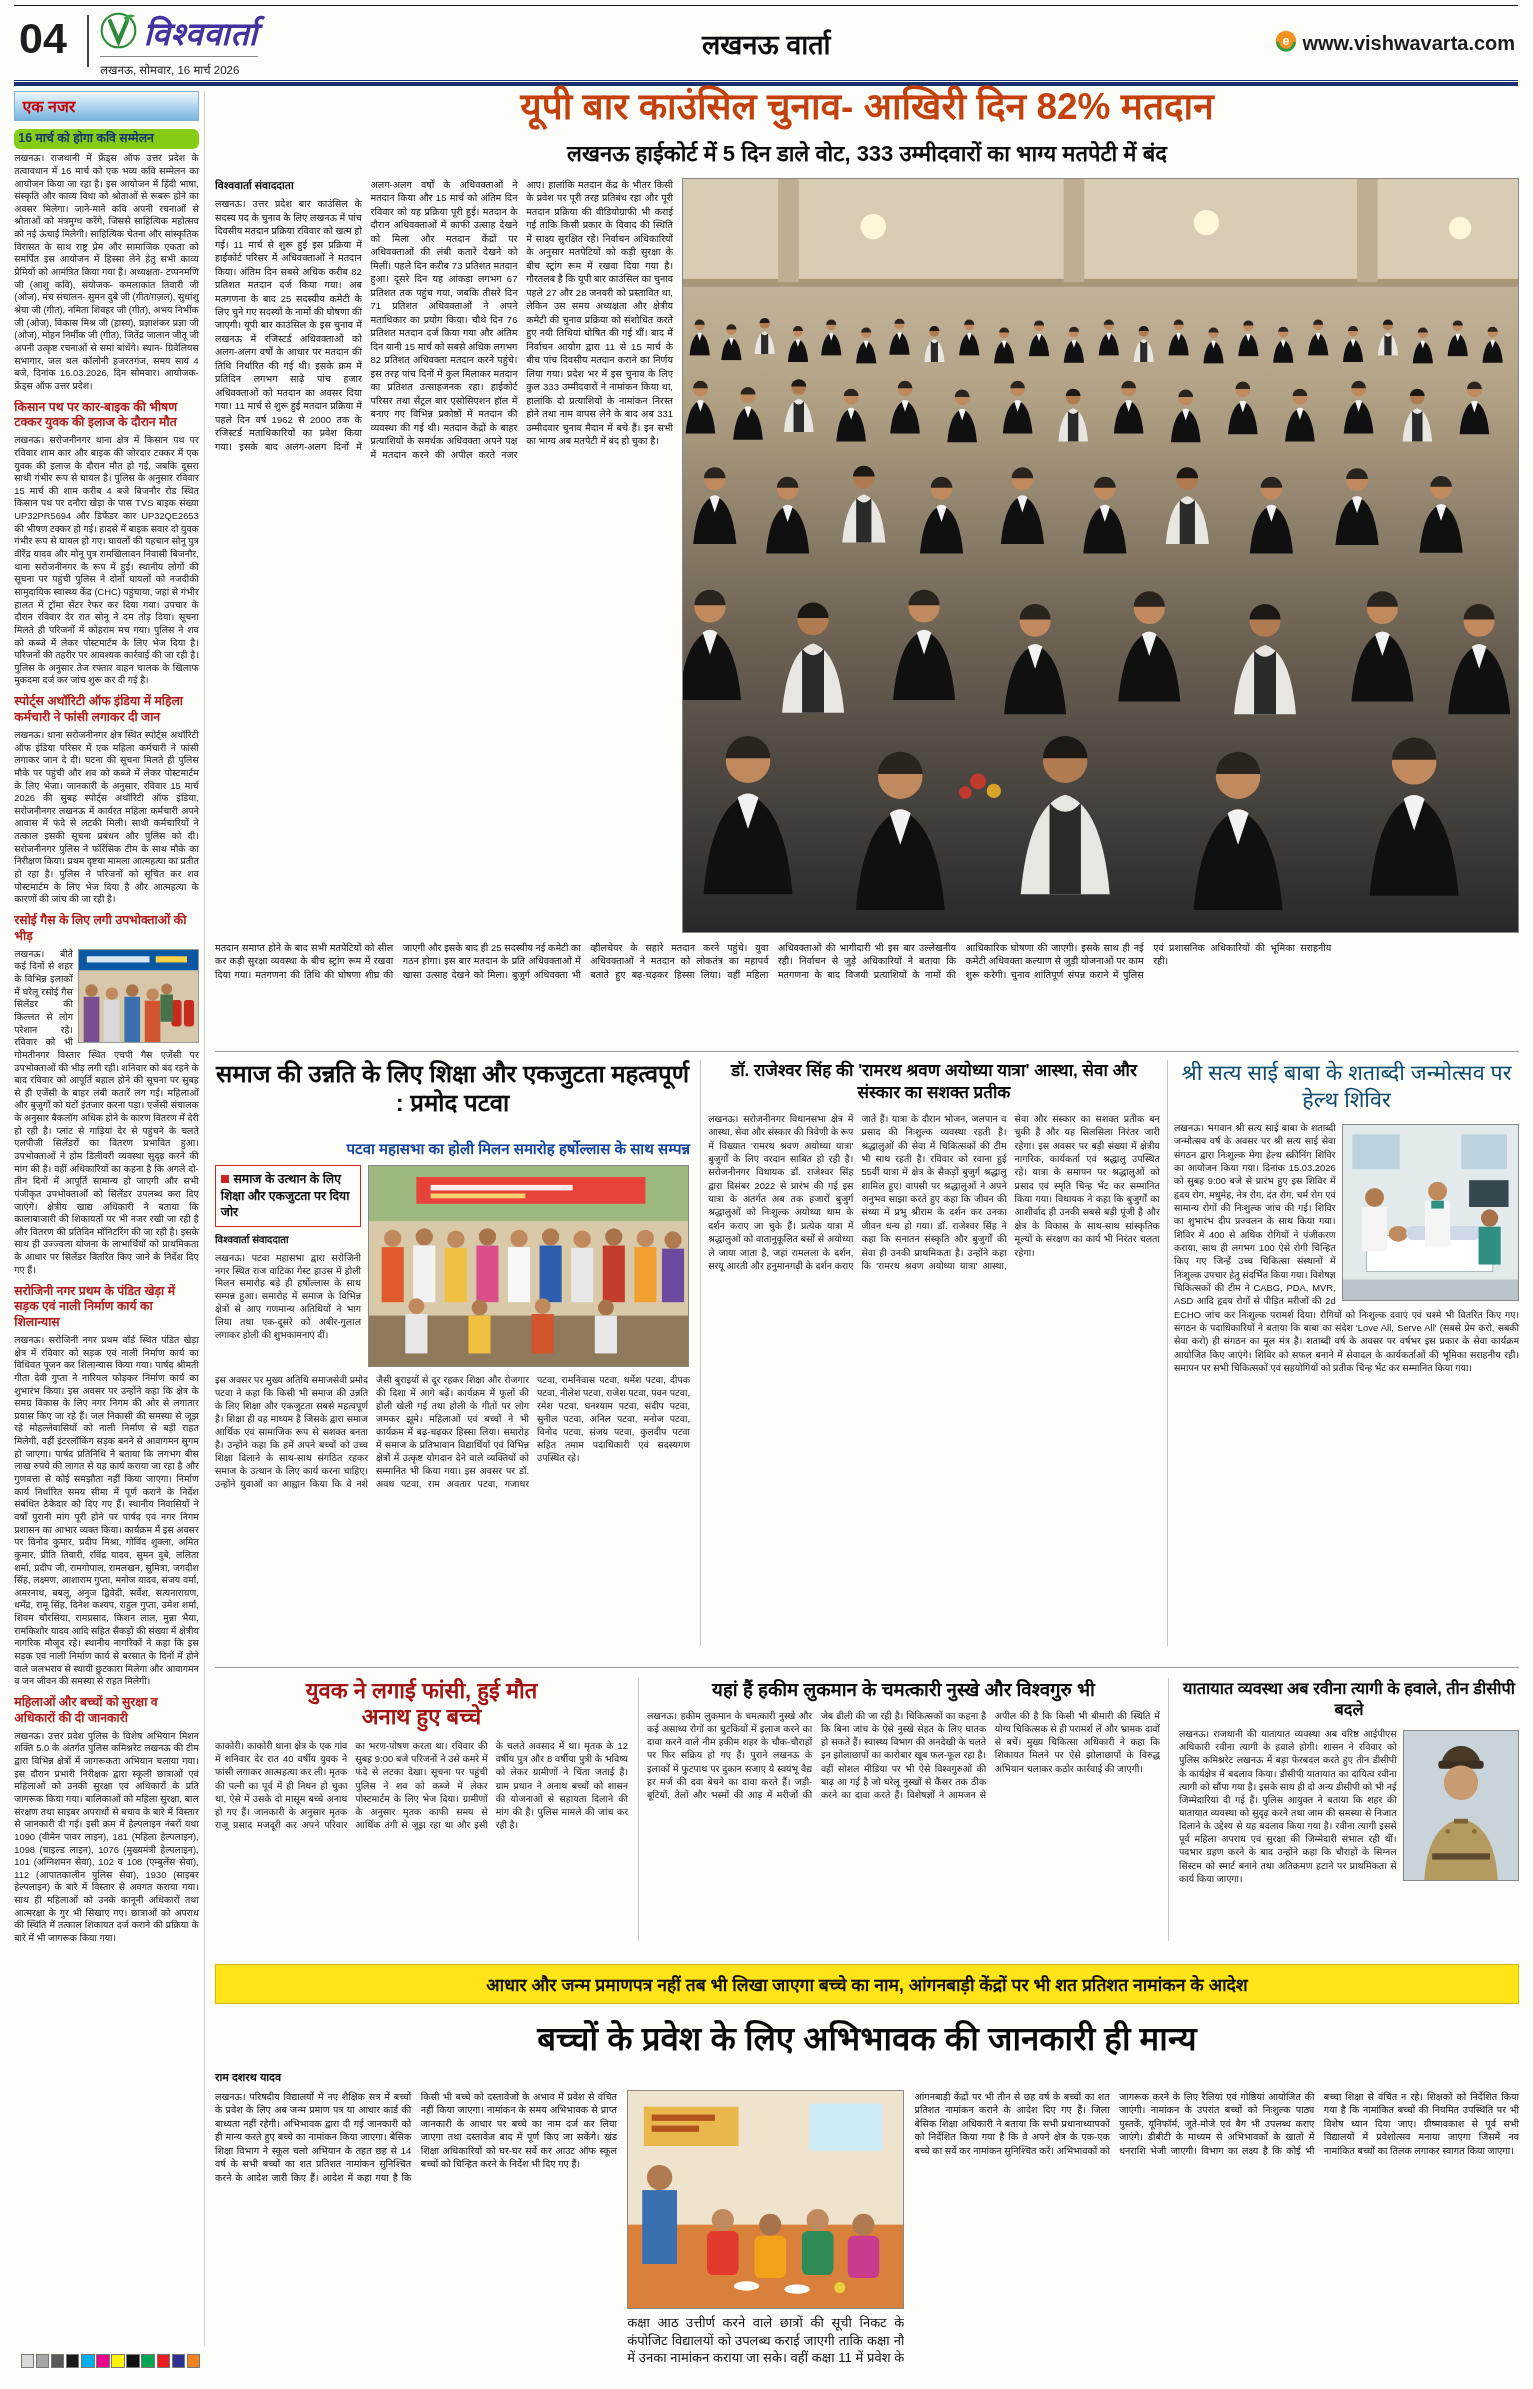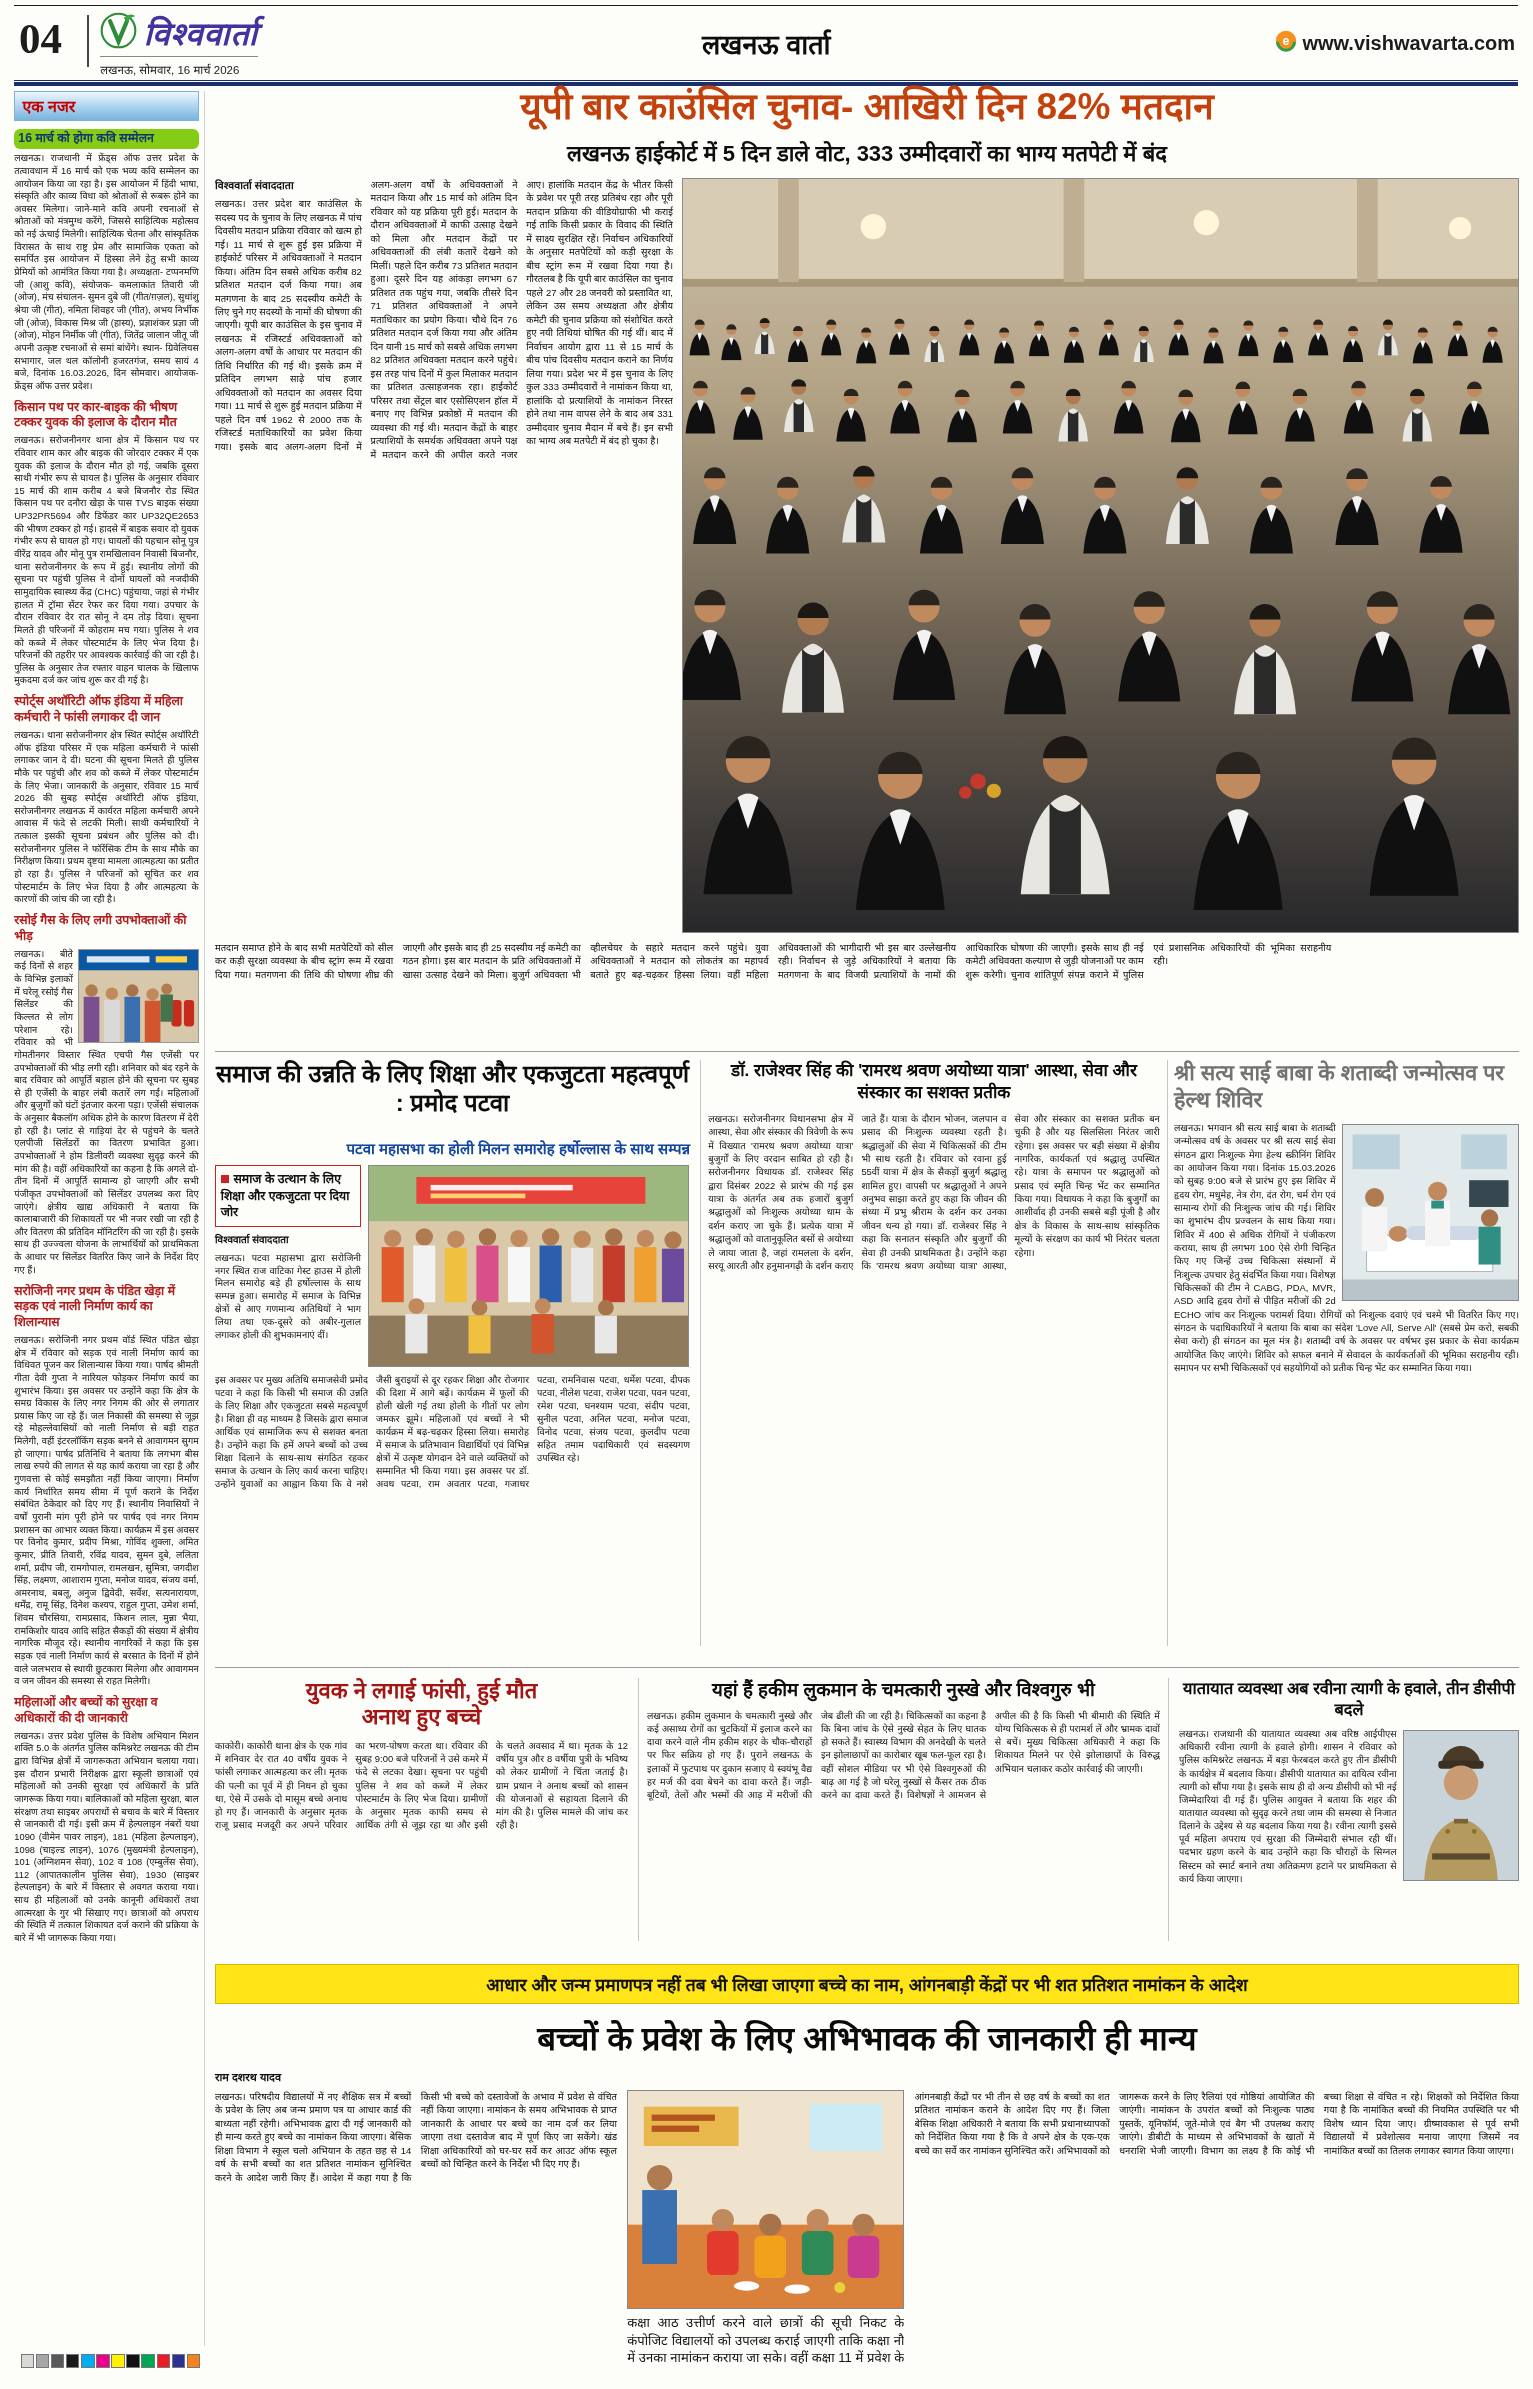--- a/index.html
+++ b/index.html
@@ -5,21 +5,21 @@
   * { margin:0; padding:0; box-sizing:border-box; }
   html,body { background:#e8e8e4; }
   .page {
     position:relative; width:1533px; height:2389px; margin:0 auto;
     background:#fdfdfa; overflow:hidden; color:#111;
     font-family:"Liberation Sans","DejaVu Sans",sans-serif;
   }
 
   
   .header { position:absolute; left:14.3px; top:4.8px; width:1504px; height:73px; border-top:1.6px solid #1a1a1a; }
-  .pagenum { position:absolute; left:4.8px; top:8px; font-size:43px; font-weight:bold; color:#1d1d1d;font-family:Liberation Serif, serif; }
+  .pagenum { position:absolute; left:4.8px; top:8px; font-size:43px; font-weight:bold; color:#1d1d1d; }
   .pagenum-divider { position:absolute; left:73px; top:9.5px; width:1.6px; height:52px; background:#444; }
   .masthead-block { position:absolute; left:86px; top:4.8px; }
   .masthead-row { display:flex; align-items:center; gap:6.4px; }
   .masthead-script { font-size:32px; font-weight:bold; font-style:italic; color:#42339f; letter-spacing:0.8px; }
   .masthead-date { font-size:11.5px; color:#222; margin-top:2.4px; border-top:0.8px solid #888; padding-top:5px; }
   .section-title { position:absolute; left:50%; transform:translateX(-50%); top:19px; font-size:27px; font-weight:bold; color:#0d0d0d; }
   .website { position:absolute; right:3.2px; top:24px; font-size:20px; font-weight:bold; color:#1c1c1c; display:flex; align-items:center; gap:5.6px; }
   .header-rule { position:absolute; left:14.3px; top:80px; width:1504px; height:6.4px;
     border-top:1.6px solid #1b2f6e; border-bottom:4px solid #1b2f6e; }
 
@@ -64,21 +64,21 @@
   .patwa-body { margin-top:7.2px; column-count:3; column-gap:8px; font-size:9.4px; line-height:1.38;
     text-align:justify; height:304px; overflow:hidden; }
 
   .ramrath { position:absolute; left:485px; top:8px; width:468px; padding:0 7.2px;
     border-left:0.8px solid #c5c5c5; border-right:0.8px solid #c5c5c5; }
   .ramrath-head { font-size:17px; font-weight:bold; text-align:center; line-height:1.32; color:#0c0c0c; }
   .ramrath-body { margin-top:7.2px; column-count:3; column-gap:8px; font-size:9.4px; line-height:1.42;
     text-align:justify; height:534px; overflow:hidden; }
 
   .health { position:absolute; left:959px; top:8px; width:345px; }
-  .health-head { font-size:21.5px; font-weight:bold; line-height:1.25; color:#737373; }
+  .health-head { font-size:21.5px; font-weight:normal; text-align:center; line-height:1.25; color:#0c4a6e; }
   .health-photo { float:right; width:177px; height:177px; margin:3.2px 0 4.8px 6.4px; border:0.8px solid #888; }
   .health-photo svg { width:100%; height:100%; display:block; }
   .health-body { margin-top:7.2px; font-size:9.4px; line-height:1.42; text-align:justify; height:534px; overflow:hidden; }
 
   
   .low-band { position:absolute; left:215px; top:1667px; width:1304px; height:293px; border-top:0.8px solid #9a9a9a; }
   .suicide { position:absolute; left:0; top:9.5px; width:413px; }
   .suicide-head { color:#a31414; font-size:22px; font-weight:bold; text-align:center; line-height:1.22; }
   .suicide-body { margin-top:8px; column-count:3; column-gap:8px; font-size:9.4px; line-height:1.4;
     text-align:justify; height:200px; overflow:hidden; }

